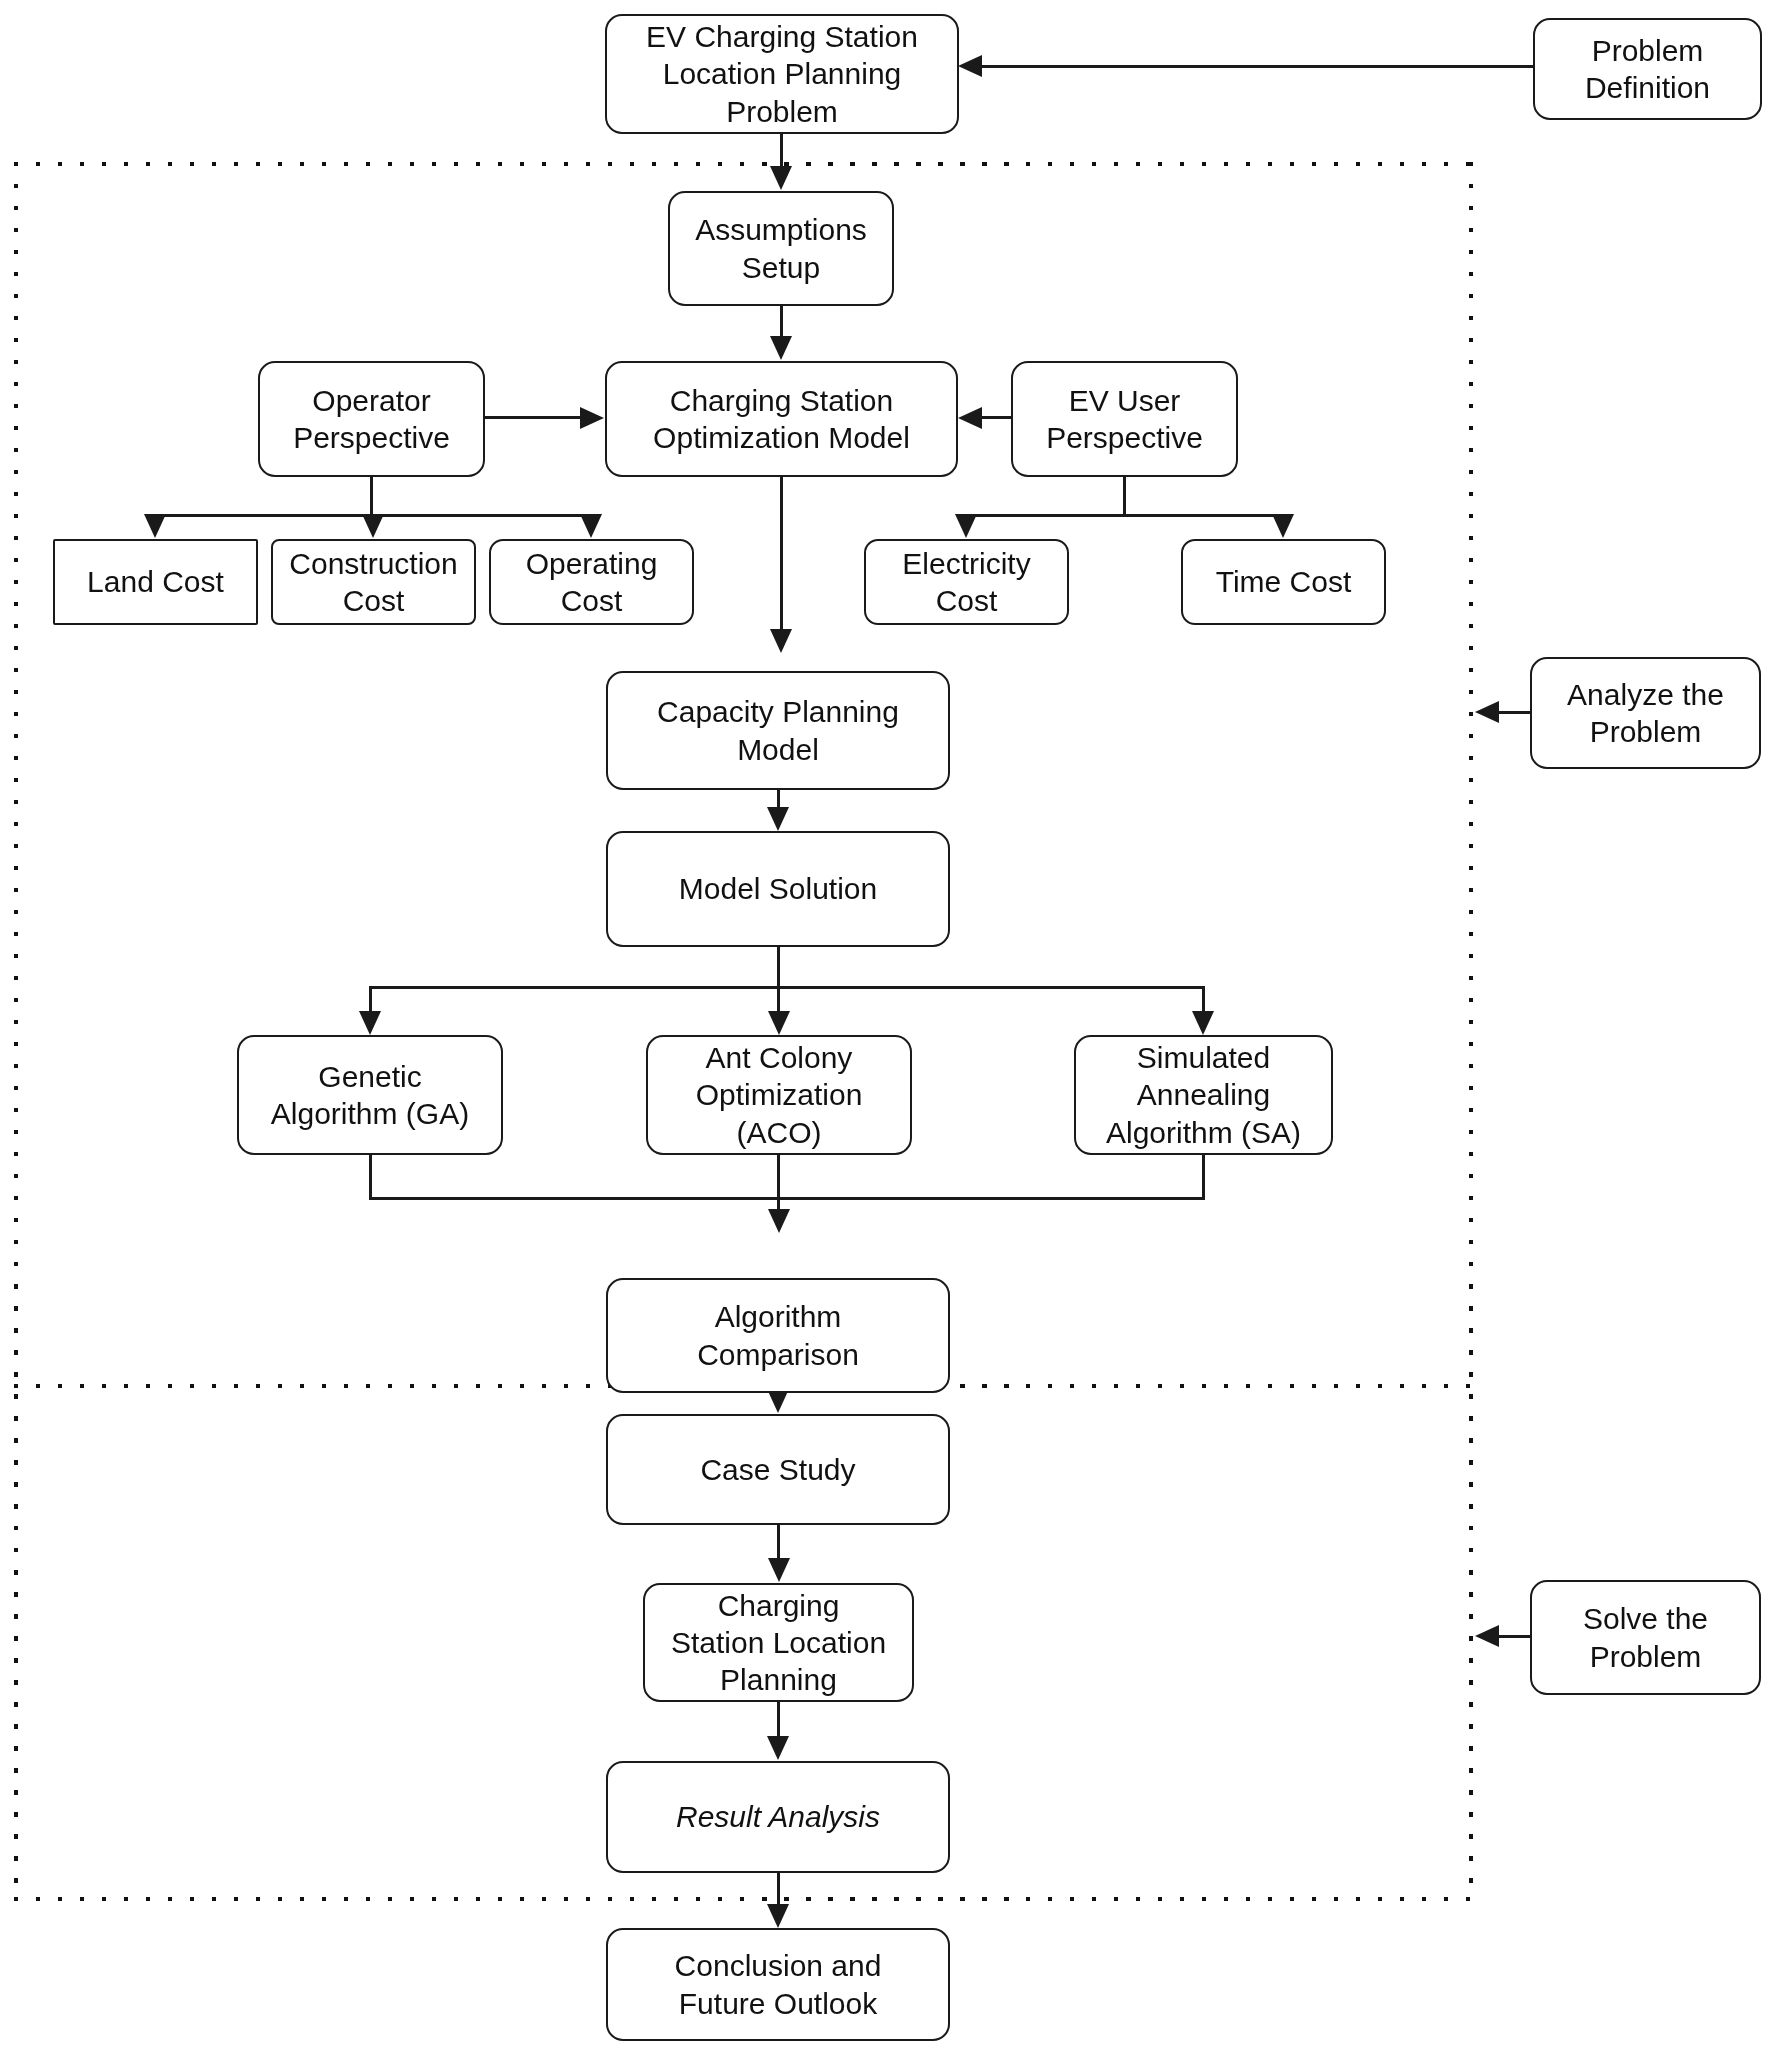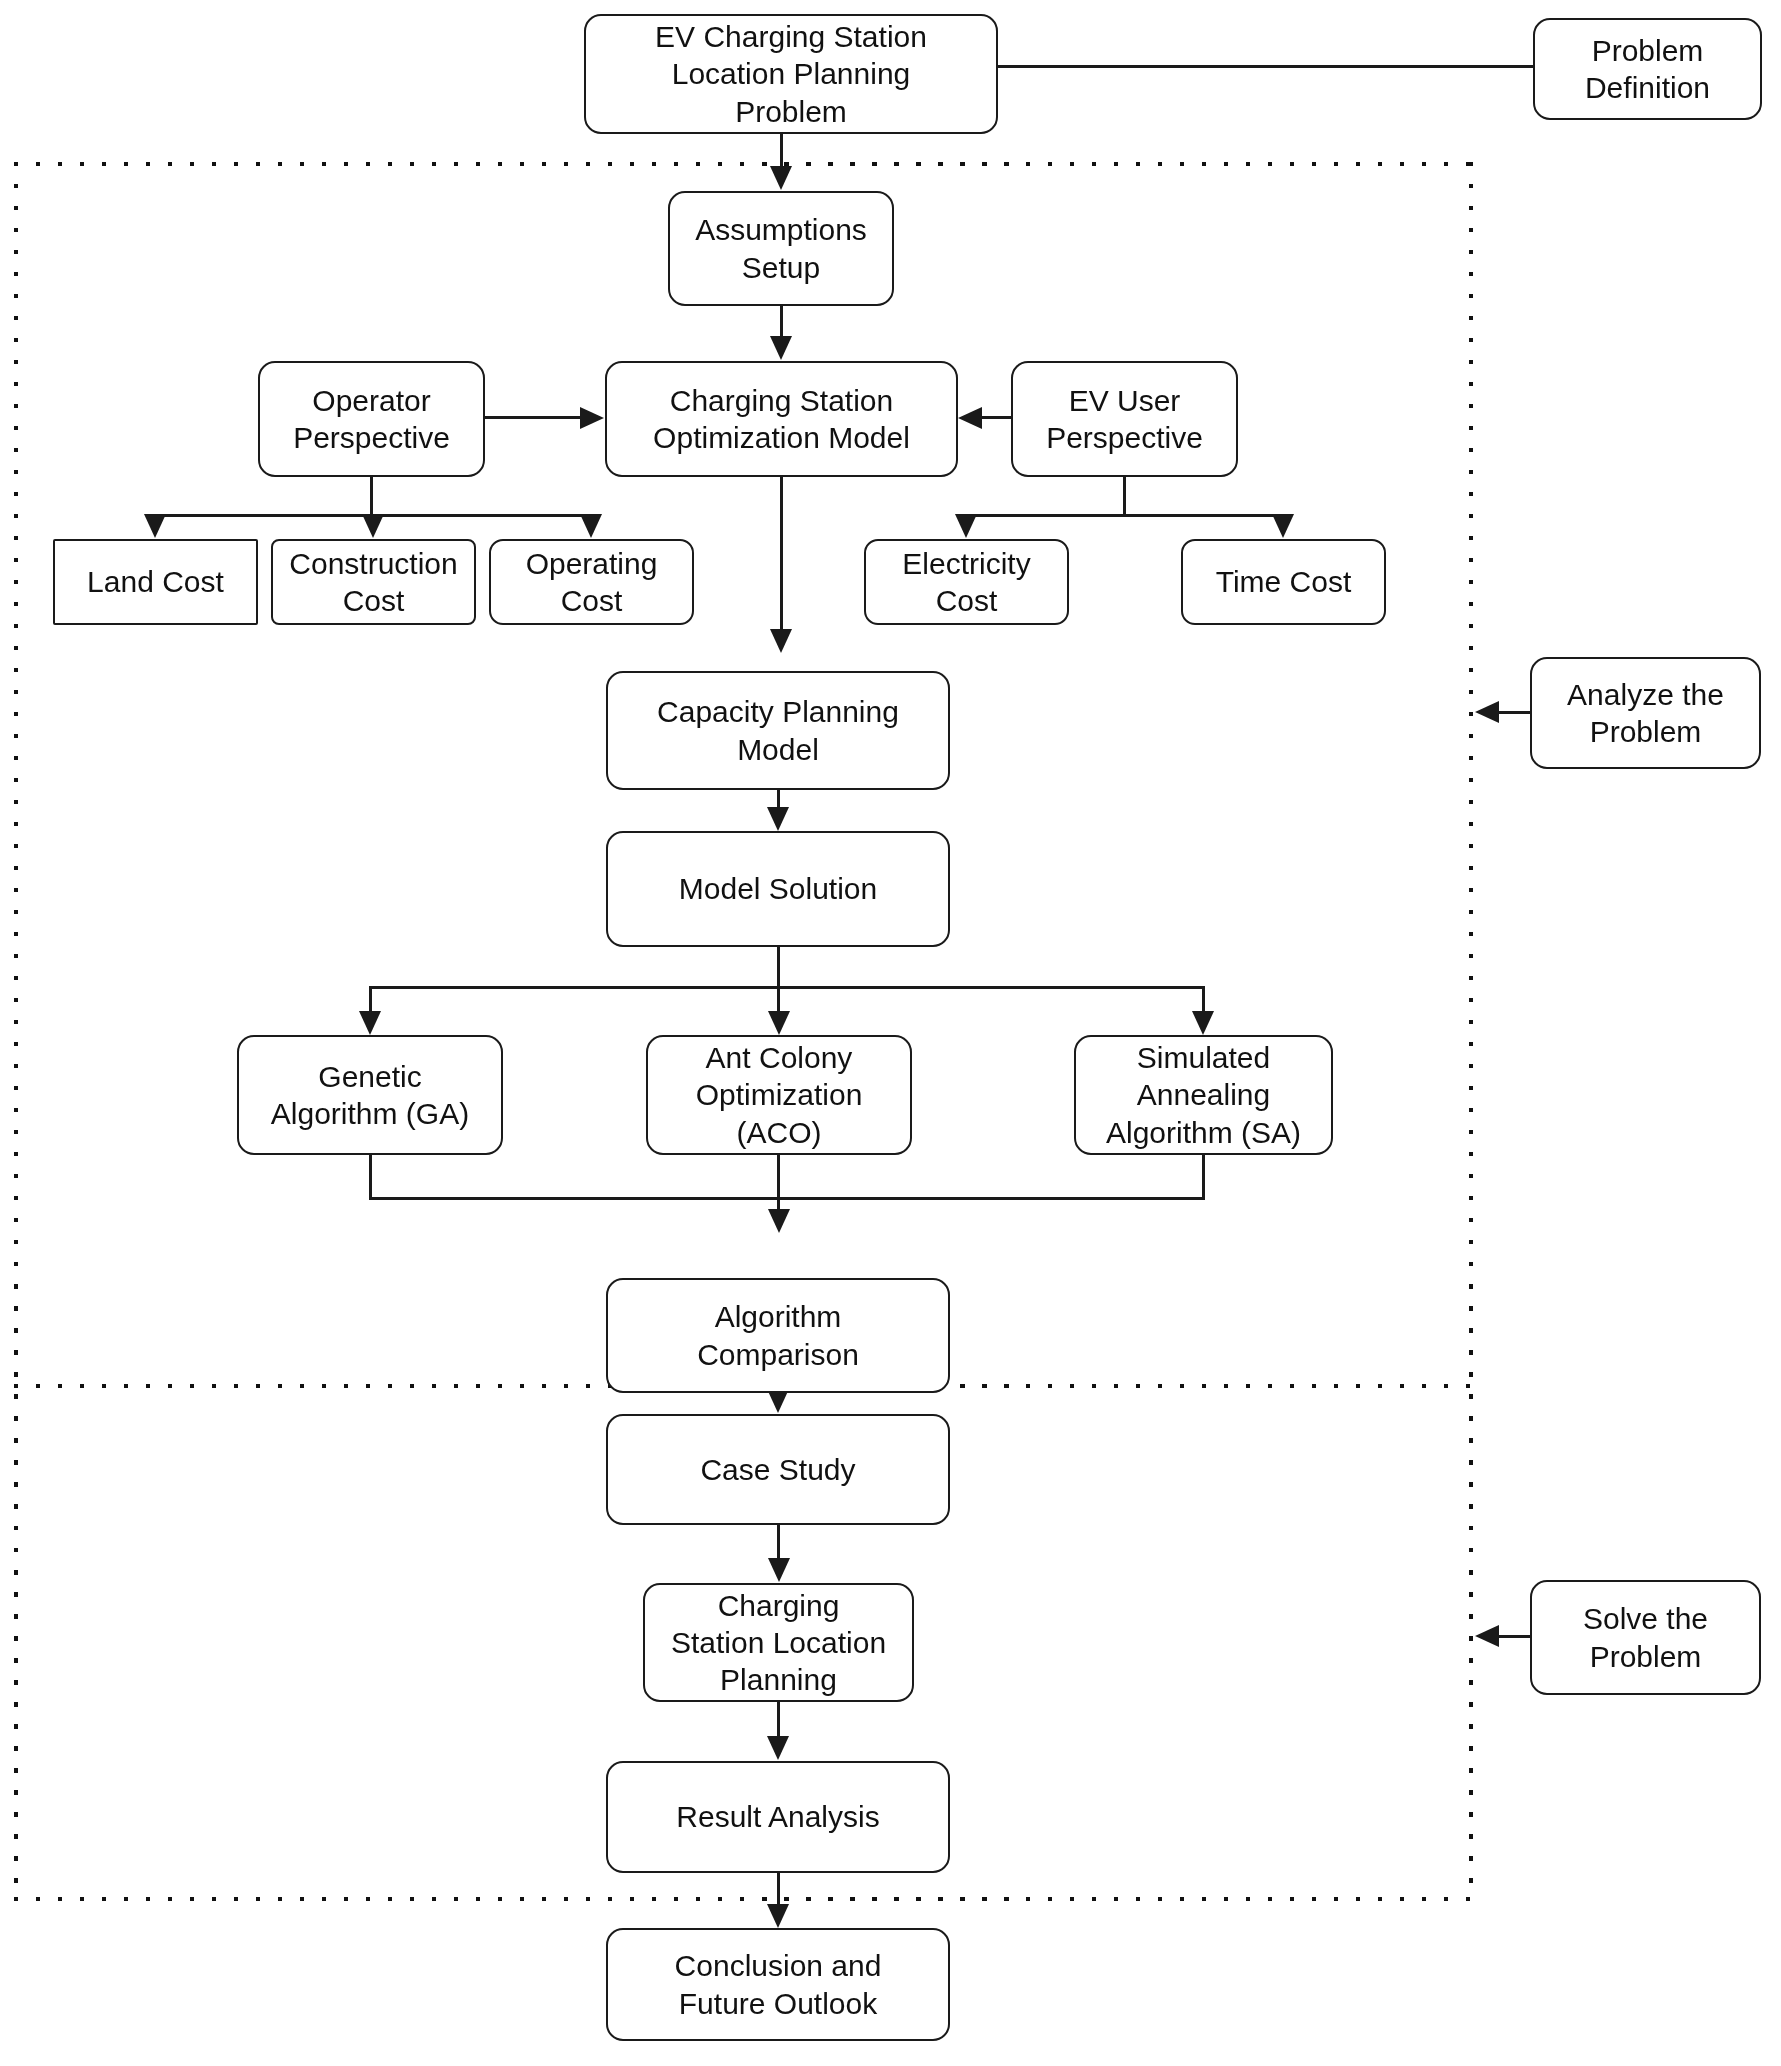--- a/index.html
+++ b/index.html
@@ -114,21 +114,21 @@
 
   <div class="vline" style="left:777px;top:1872px;height:35px;"></div>
   <div class="arrow down" style="left:767px;top:1904px;"></div>
 
   <div class="hline" style="left:1498px;top:711px;width:32px;"></div>
   <div class="arrow left" style="left:1475px;top:701px;"></div>
 
   <div class="hline" style="left:1498px;top:1635px;width:32px;"></div>
   <div class="arrow left" style="left:1475px;top:1625px;"></div>
 
-  <div class="node" style="left:584px;top:14px;width:414px;height:120px;">EV Charging Station
+  <div class="node" style="left:605px;top:14px;width:354px;height:120px;">EV Charging Station
 Location Planning
 Problem</div>
   <div class="node" style="left:1533px;top:18px;width:229px;height:102px;">Problem
 Definition</div>
   <div class="node" style="left:668px;top:191px;width:226px;height:115px;">Assumptions
 Setup</div>
   <div class="node" style="left:258px;top:361px;width:227px;height:116px;">Operator
 Perspective</div>
   <div class="node" style="left:605px;top:361px;width:353px;height:116px;">Charging Station
 Optimization Model</div>
@@ -152,21 +152,21 @@
 (ACO)</div>
   <div class="node" style="left:1074px;top:1035px;width:259px;height:120px;">Simulated
 Annealing
 Algorithm (SA)</div>
   <div class="node" style="left:606px;top:1234px;width:344px;height:115px;margin-top:44px;">Algorithm
 Comparison</div>
   <div class="node" style="left:606px;top:1414px;width:344px;height:111px;">Case Study</div>
   <div class="node" style="left:643px;top:1583px;width:271px;height:119px;">Charging
 Station Location
 Planning</div>
-  <div class="node" style="left:606px;top:1761px;width:344px;height:112px;">Result Analysis</div>
+  <div class="node" style="left:606px;top:1761px;width:344px;height:112px;font-style:italic;">Result Analysis</div>
   <div class="node" style="left:606px;top:1928px;width:344px;height:113px;">Conclusion and
 Future Outlook</div>
   <div class="node" style="left:1530px;top:657px;width:231px;height:112px;">Analyze the
 Problem</div>
   <div class="node" style="left:1530px;top:1580px;width:231px;height:115px;">Solve the
 Problem</div>
 
 </div>
 
 

